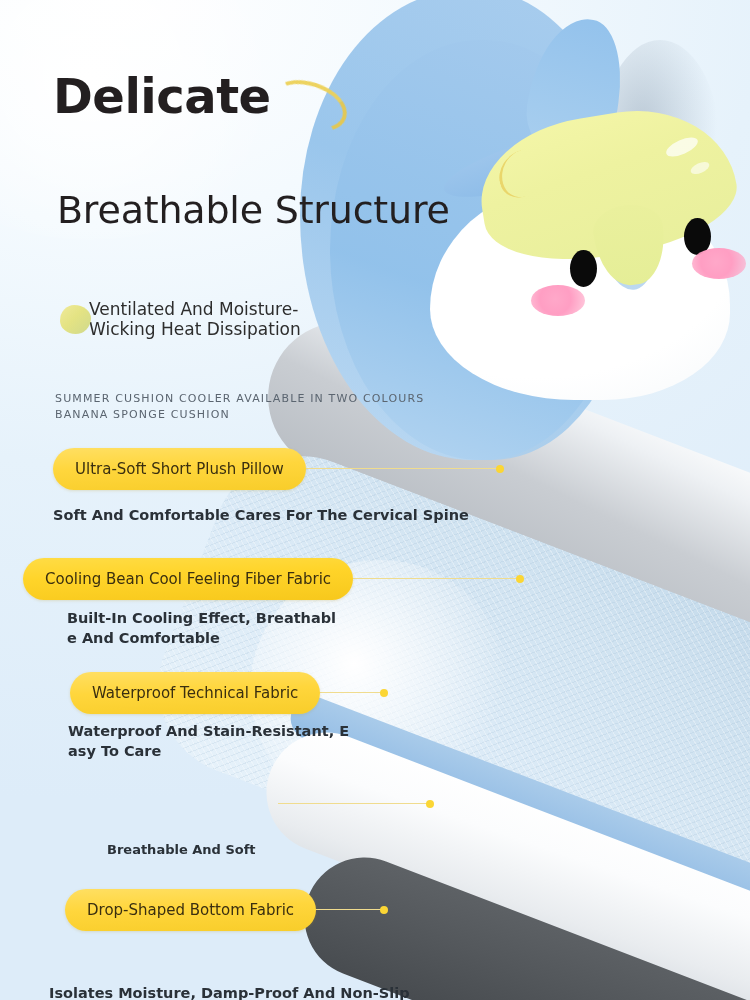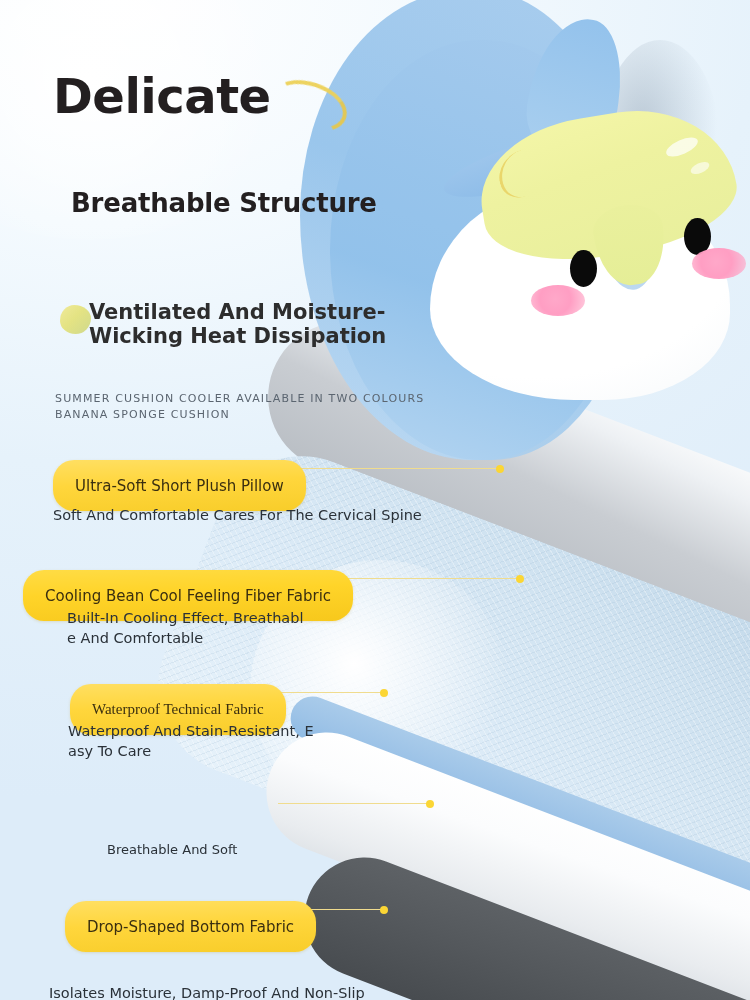--- a/index.html
+++ b/index.html
@@ -173,66 +173,66 @@
     position:absolute; left:270px; top:82px; width:78px; height:48px;
     border:4px solid transparent;
     border-top-color:#edd158;
     border-right-color:#e6c84e;
     border-radius:50%;
     transform:rotate(18deg);
     filter:blur(.6px);
     opacity:.95;
   }
   .subhead{
-    position:absolute; left:71px; top:188px;
-    font-size:26px; font-weight:700; color:#231f20;
+    position:absolute; left:57px; top:188px;
+    font-size:38px; font-weight:400; color:#231f20;
     letter-spacing:-.2px;
   }
 
   
   .vent-row{
     position:absolute; left:60px; top:300px;
     display:flex; align-items:flex-start; gap:4px;
   }
   .vent-icon{
     width:31px; height:29px; margin-top:5px; flex:none;
     background:linear-gradient(135deg,#f0ea9a 0%,#e4e383 45%,#cfd98d 100%);
     border-radius:46% 54% 50% 50% / 54% 46% 54% 46%;
     filter:blur(.4px);
   }
   .vent-text{
-    font-size:21px; line-height:1.15; color:#2d2d2d;
-    white-space:pre-line; margin-left:-6px;font-weight:bold;
+    font-size:17px; line-height:1.15; color:#2d2d2d;
+    white-space:pre-line; margin-left:-6px;
   }
 
   
   .caps{
     position:absolute; left:55px;
     font-size:11px; color:#5b6570; letter-spacing:1.15px;
   }
   .caps-1{ top:392px; }
   .caps-2{ top:408px; }
   .pill{
     position:absolute;
     display:flex; align-items:center; justify-content:center;
-    height:51px; padding:0 22px;
+    height:42px; padding:0 22px;
     border-radius:21px;
     background:linear-gradient(178deg,#ffdc45 0%,#ffd429 42%,#f7c81c 100%);
     color:#3a2f10; font-size:15px; font-weight:400;
     white-space:nowrap;
     box-shadow:0 1px 3px rgba(180,150,40,.22);
-    margin-top:12px;
   }
   .pill.soft{
     background:linear-gradient(178deg,#ffdf62 0%,#ffd63c 45%,#f8cd2a 100%);
   }
   .desc{
     position:absolute;
     font-size:14.5px; line-height:1.35; color:#2a3138;
     white-space:pre-line;
+    font-weight:bold;
   }
   .desc.small{ font-size:13px; }
 
   
   .leader{
     position:absolute; height:1px;
     background:#f0dc8e;
   }
   .leader::after{
     content:""; position:absolute; right:-4px; top:-3.5px;
@@ -291,21 +291,21 @@
   <div class="leader" style="left:278px; top:468px; width:222px;"></div>
   <div class="pill soft" style="left:53px; top:448px;">Ultra-Soft Short Plush Pillow</div>
   <div class="desc" style="left:53px; top:506px;">Soft And Comfortable Cares For The Cervical Spine</div>
 
   <div class="leader" style="left:318px; top:578px; width:202px;"></div>
   <div class="pill" style="left:23px; top:558px;">Cooling Bean Cool Feeling Fiber Fabric</div>
   <div class="desc" style="left:67px; top:609px;">Built-In Cooling Effect, Breathabl
 e And Comfortable</div>
 
   <div class="leader" style="left:262px; top:692px; width:122px;"></div>
-  <div class="pill soft" style="left:70px; top:672px;font-family:Liberation Serif, serif;">Waterproof Technical Fabric</div>
+  <div class="pill soft" style="left:70px; top:672px;">Waterproof Technical Fabric</div>
   <div class="desc" style="left:68px; top:722px;">Waterproof And Stain-Resistant, E
 asy To Care</div>
 
   <div class="leader" style="left:278px; top:803px; width:152px;"></div>
   <div class="desc small" style="left:107px; top:841px;">Breathable And Soft</div>
 
   <div class="leader" style="left:262px; top:909px; width:122px;"></div>
   <div class="pill soft" style="left:65px; top:889px;">Drop-Shaped Bottom Fabric</div>
   <div class="desc" style="left:49px; top:946px;margin-top:38px;">Isolates Moisture, Damp-Proof And Non-Slip</div>
 

